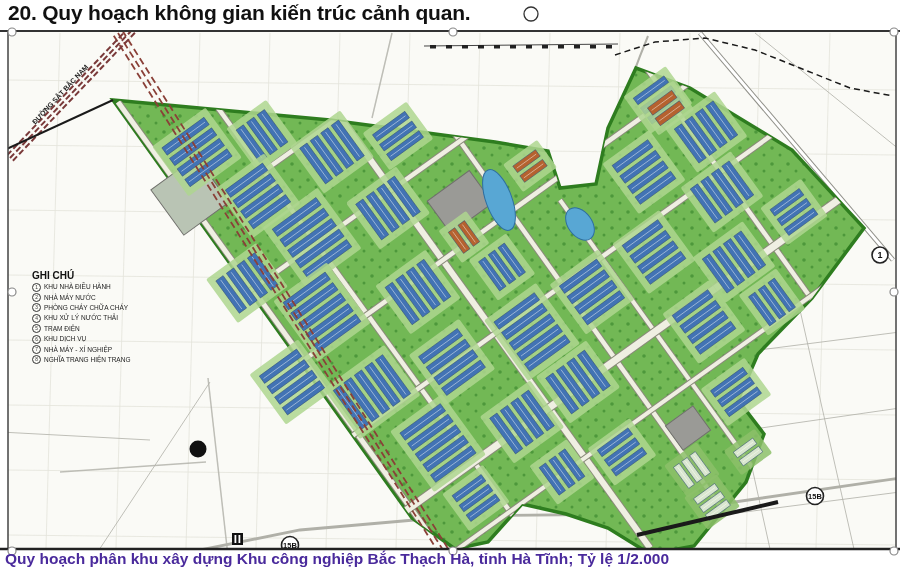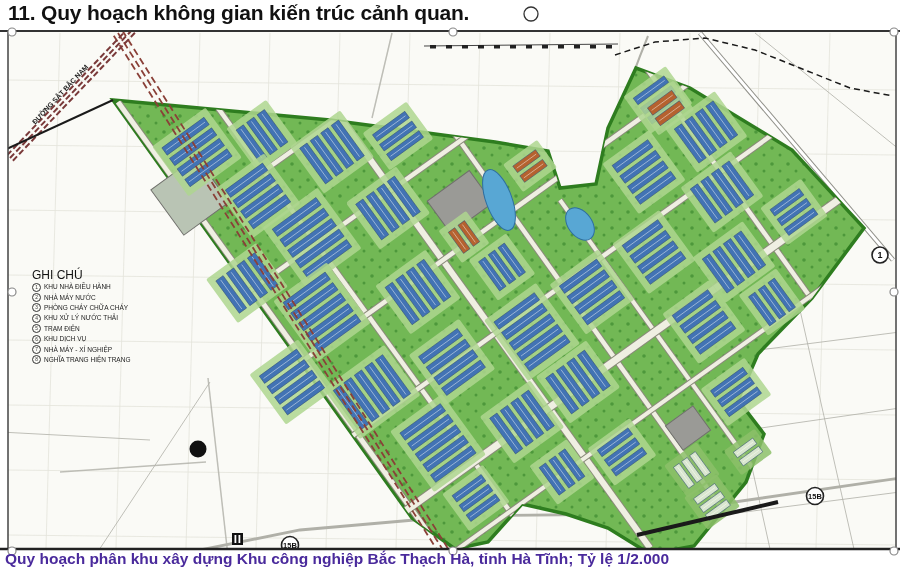--- a/index.html
+++ b/index.html
@@ -3,33 +3,33 @@
 <meta charset="utf-8">
 <style>
   html,body{margin:0;padding:0;background:#fff;}
   body{width:900px;height:574px;position:relative;overflow:hidden;
        font-family:"Liberation Sans", sans-serif;}
   .title-bar{position:absolute;left:8px;top:1px;width:890px;height:30px;
        font-size:21px;font-weight:bold;color:#111;letter-spacing:-0.2px;}
   #map-svg{position:absolute;left:0;top:0;}
   .legend{position:absolute;left:32px;top:272px;width:118px;color:#222;
        font-size:6.5px;line-height:7.6px;}
-  .legend .lhead{font-weight:normal;font-size:12px;margin-bottom:3px;color:#111;}
+  .legend .lhead{font-weight:bold;font-size:10px;margin-bottom:3px;color:#111;}
   .legend .litem{display:flex;align-items:center;margin-bottom:1.4px;white-space:nowrap;}
   .legend .lnum{display:inline-block;width:7px;height:7px;border:0.8px solid #333;
        border-radius:50%;font-size:4.8px;line-height:7px;text-align:center;
        margin-right:3px;color:#333;flex:0 0 auto;}
   .caption{position:absolute;left:0;top:550px;width:900px;height:24px;
        font-size:15.5px;font-weight:bold;color:#4a2a9c;padding-left:5px;
        white-space:nowrap;}
 </style>
 </head>
 <body>
 
-<div class="title-bar">11. Quy hoạch không gian kiến trúc cảnh quan.</div>
+<div class="title-bar">20. Quy hoạch không gian kiến trúc cảnh quan.</div>
 
 <svg id="map-svg" width="900" height="574" viewBox="0 0 900 574">
     <defs>
       <pattern id="trees" width="16" height="16" patternUnits="userSpaceOnUse">
         <circle cx="4" cy="4" r="1.8" fill="#2f7d26"></circle>
         <circle cx="12" cy="11" r="1.5" fill="#2f7d26"></circle>
       </pattern>
       <clipPath id="zoneclip">
         <polygon points="113,100 330,120 495,142 548,151 560,188 596,184 608,128 636,68 690,88 792,150 864,228 812,298 758,354 738,400 764,434 746,482 694,546 650,554 608,528 566,514 522,504 488,542 455,549 412,518"></polygon>
       </clipPath>

